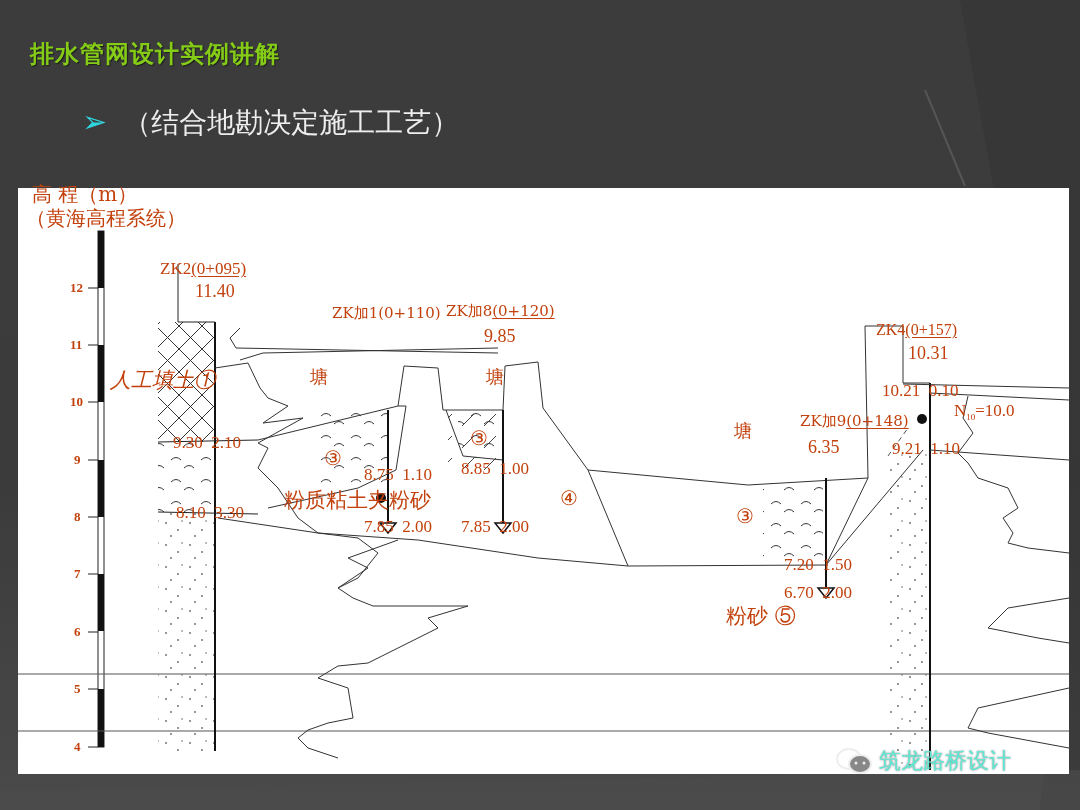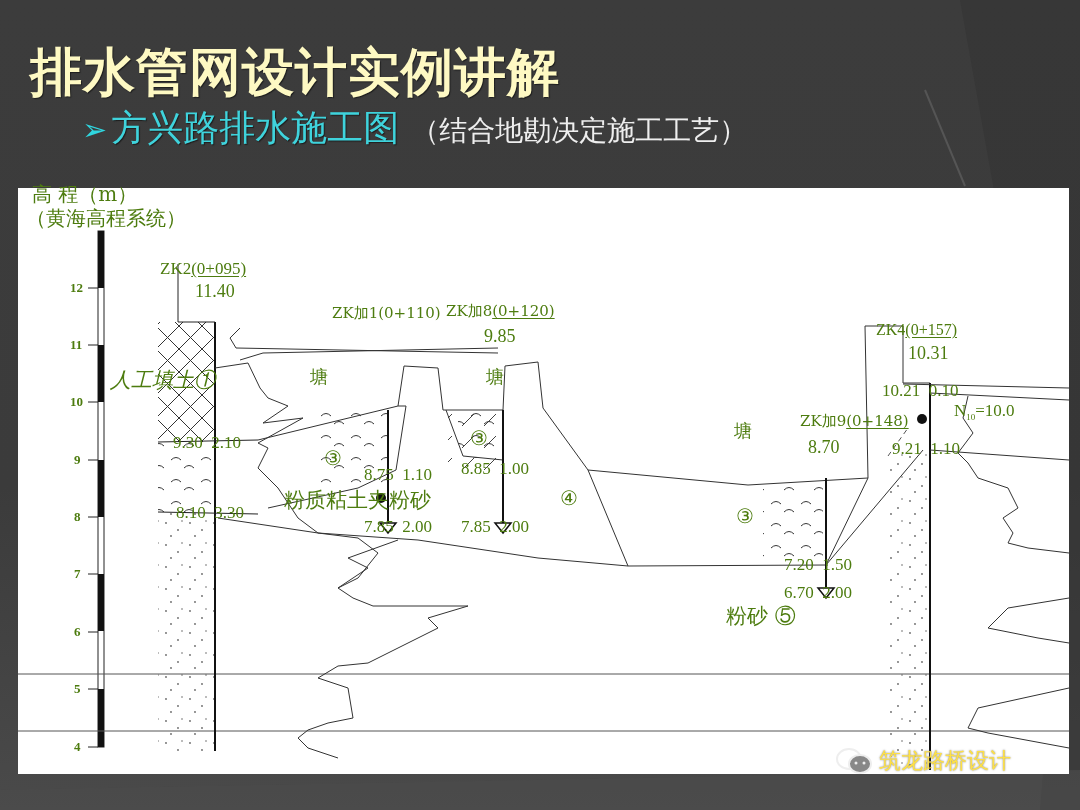--- a/index.html
+++ b/index.html
@@ -12,21 +12,21 @@
   .bg-shade {
     position: absolute; left: 0; top: 0; width: 1080px; height: 810px;
     background: linear-gradient(180deg, #3c3c3c 0%, #3b3b3b 60%, #4a4a4a 100%);
   }
   .bg-diag {
     position: absolute; left: 0; top: 0; width: 1080px; height: 810px;
   }
   .title {
     position: absolute; left: 30px; top: 38px;
     font-family: "DejaVu Serif", serif; font-weight: bold;
-    font-size: 52px; color: #fef9c3; letter-spacing: 1px;
+    font-size: 24px; color: #84cc16; letter-spacing: 1px;
     text-shadow: 1px 1px 1px #1e1e1e;
     white-space: nowrap;
   }
   .subtitle-row {
     position: absolute; left: 82px; top: 104px; white-space: nowrap;
     display: flex; align-items: baseline;
   }
   .bullet { color: #2fd6df; font-size: 30px; margin-right: 4px; }
   .subtitle {
     font-family: "DejaVu Serif", serif; font-size: 36px; color: #3fd3dc;
@@ -35,47 +35,46 @@
   .subnote {
     font-family: "DejaVu Serif", serif; font-size: 28px; color: #eeeeee;
     margin-left: 12px;
   }
   .drawing {
     position: absolute; left: 18px; top: 188px; width: 1051px; height: 586px;
     background: #ffffff;
   }
   .drawing svg { position: absolute; left: 0; top: 0; }
   .lbl {
-    position: absolute; font-family: "Liberation Serif", serif; color: #4d7c0f;
+    position: absolute; font-family: "Liberation Serif", serif; color: #c2410c;
     white-space: nowrap; line-height: 1;
   }
   .cn { font-family: "DejaVu Serif", serif; }
   .ul { text-decoration: underline; text-underline-offset: 2px; }
   .tick-lbl { font-size: 13px; font-weight: bold; }
   .watermark {
     position: absolute; left: 835px; top: 746px; display: flex; align-items: center;
-    color: #fde047; font-size: 22px; font-family: "DejaVu Sans", sans-serif;
+    color: #5eead4; font-size: 22px; font-family: "DejaVu Sans", sans-serif;
     text-shadow: 0 0 2px #777;
   }
   .wm-icon { width: 38px; height: 28px; margin-right: 6px; }
 </style>
 </head>
 <body>
 
 <div class="bg-shade"></div>
 <svg class="bg-diag" width="1080" height="810">
   <polygon points="960,0 1080,0 1080,810 1040,810 1060,560" fill="#343434" opacity="0.6"></polygon>
   <line x1="925" y1="90" x2="965" y2="186" stroke="#555" stroke-width="2"></line>
   <polygon points="0,790 1080,770 1080,810 0,810" fill="#4b4b4b" opacity="0.7"></polygon>
 </svg>
 
 <div class="title">排水管网设计实例讲解</div>
 <div class="subtitle-row">
   <span class="bullet">➢</span>
-  <span class="subtitle">方兴路排水施工图</span>
   <span class="subnote">（结合地勘决定施工工艺）</span>
 </div>
 
 <div class="drawing">
   <svg width="1051" height="586" viewBox="0 0 1051 586">
     <defs>
       <pattern id="xhatch" width="23" height="23" patternUnits="userSpaceOnUse">
         <path d="M0,0 L23,23 M23,0 L0,23" stroke="#333" stroke-width="1"></path>
       </pattern>
       <pattern id="dots" width="24" height="22" patternUnits="userSpaceOnUse">
@@ -185,21 +184,21 @@
     <span>ZK加1</span><span>(0+110)</span>
   </div>
   <div class="lbl cn" style="left:428px;top:116px;font-size:15px;">
     <span>ZK加8</span><span class="ul">(0+120)</span>
   </div>
   <div class="lbl" style="left:466px;top:139px;font-size:18px;">9.85</div>
 
   <div class="lbl cn" style="left:750px;top:226px;font-size:15px;margin-left:32px;">
     <span>ZK加9</span><span class="ul">(0+148)</span>
   </div>
-  <div class="lbl" style="left:790px;top:250px;font-size:18px;">8.70</div>
+  <div class="lbl" style="left:790px;top:250px;font-size:18px;">6.35</div>
 
   <div class="lbl" style="left:858px;top:134px;font-size:16px;">
     <span>ZK4</span><span class="ul">(0+157)</span>
   </div>
   <div class="lbl" style="left:890px;top:156px;font-size:18px;">10.31</div>
 
   <div class="lbl" style="left:155px;top:246px;font-size:17px;"><span>9.30</span>&nbsp;&nbsp;<span>2.10</span></div>
   <div class="lbl" style="left:158px;top:316px;font-size:17px;"><span>8.10</span>&nbsp;&nbsp;<span>3.30</span></div>
   <div class="lbl" style="left:346px;top:278px;font-size:17px;"><span>8.75</span>&nbsp;&nbsp;<span>1.10</span></div>
   <div class="lbl" style="left:346px;top:330px;font-size:17px;"><span>7.85</span>&nbsp;&nbsp;<span>2.00</span></div>

